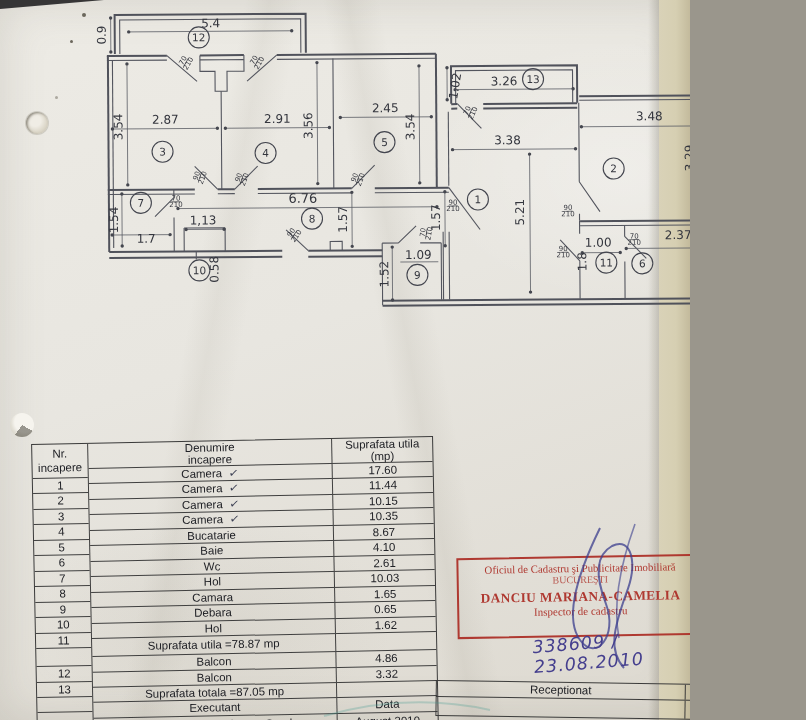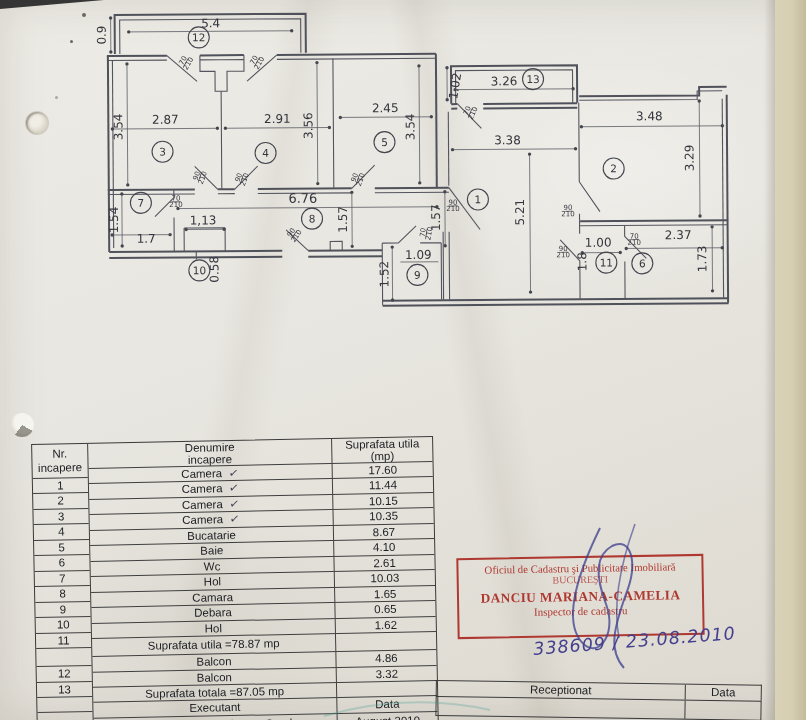--- a/index.html
+++ b/index.html
@@ -1,16 +1,16 @@
 <!DOCTYPE html>
 <html><head>
 <meta charset="utf-8">
 <style>
   html,body{margin:0;padding:0;background:#9a968c;}
-  .sheet{position:relative;width:806px;height:720px;overflow:hidden;
+  .sheet{position:relative;width:690px;height:720px;overflow:hidden;
     background:
       radial-gradient(ellipse 320px 220px at 620px 170px, rgba(255,255,255,.30), transparent 60%),
       linear-gradient(100deg, transparent 30%, rgba(150,145,130,.10) 33%, transparent 37%),
       linear-gradient(80deg, transparent 55%, rgba(150,145,130,.12) 58%, transparent 62%),
       radial-gradient(ellipse 260px 170px at 210px 630px, rgba(140,135,120,.10), transparent 70%),
       linear-gradient(160deg,#edebe5 0%, #e8e6e0 45%, #ddd9d0 100%);
     box-shadow: inset 0 0 46px rgba(115,110,95,.20);
     font-family:"Liberation Sans", sans-serif;}
   
   .corner-tl{position:absolute;left:0;top:0;width:104px;height:9px;background:#17171a;opacity:.85;

